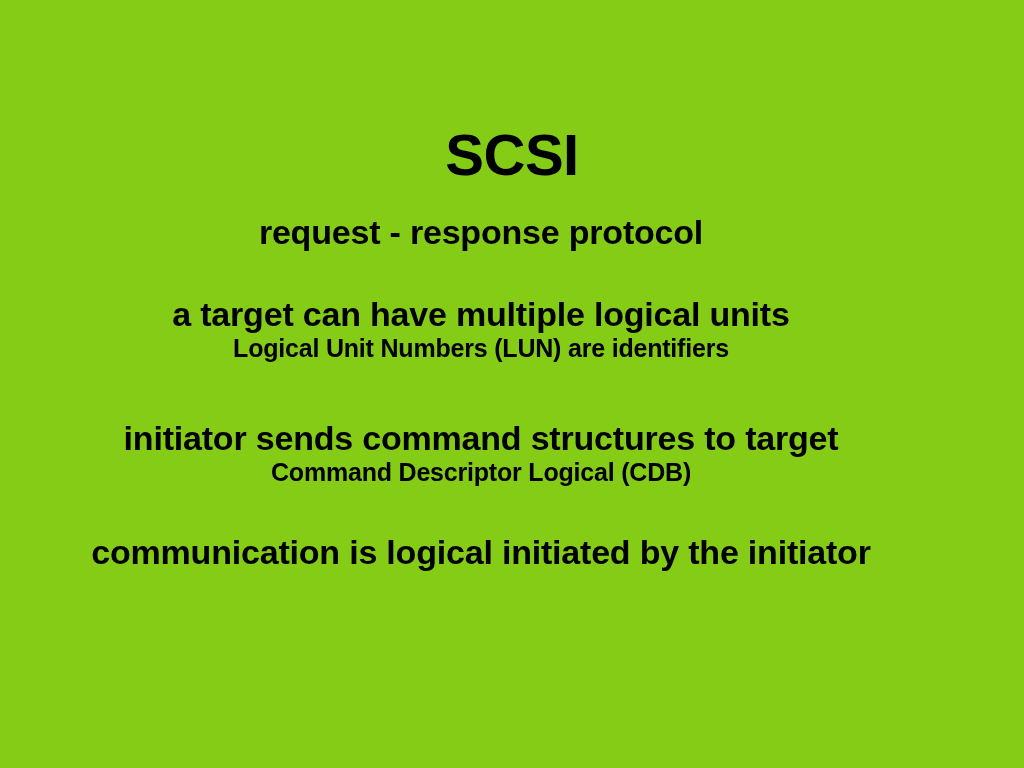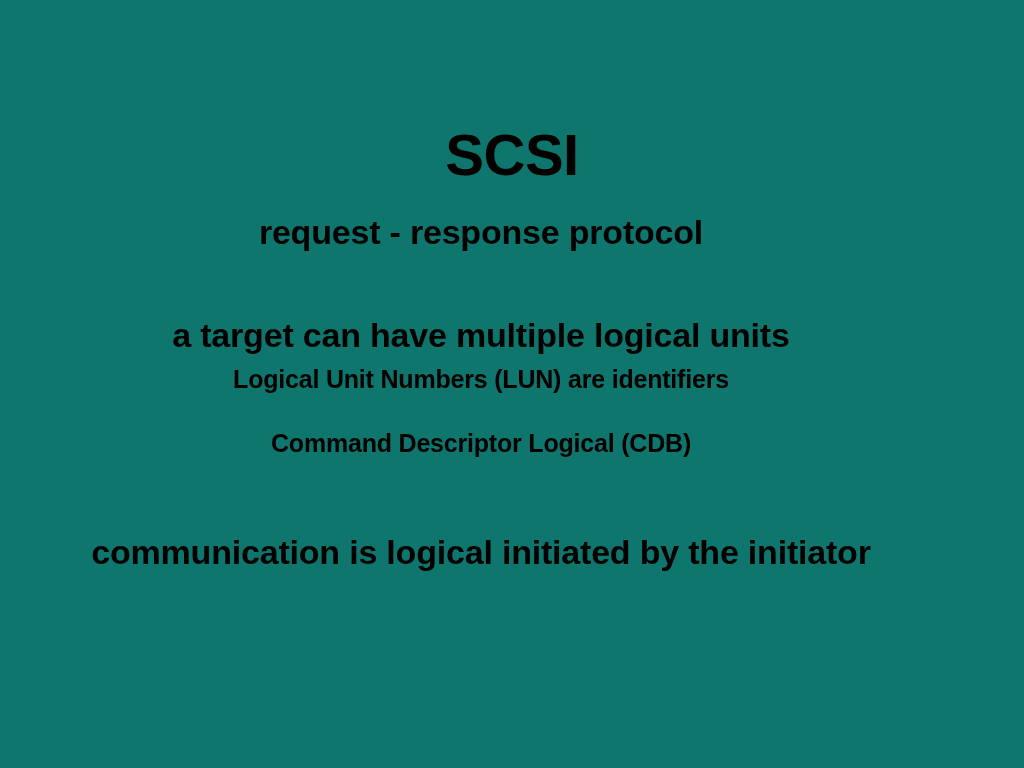--- a/index.html
+++ b/index.html
@@ -10,21 +10,21 @@
   }
   body {
     font-family: "Liberation Sans", "DejaVu Sans", sans-serif;
     color: #000000;
     -webkit-font-smoothing: antialiased;
   }
   .slide {
     position: relative;
     width: 1024px;
     height: 768px;
-    background: #0f766e;
+    background: #84cc16;
     overflow: hidden;
     box-sizing: border-box;
   }
   .slide-title {
     position: absolute;
     top: 86px;
     left: 0;
     width: 1024px;
     text-align: center;
     font-size: 58px;
@@ -45,44 +45,45 @@
     line-height: 1.16;
     letter-spacing: -0.2px;
     white-space: nowrap;
   }
   .line-minor {
     font-size: 25px;
     font-weight: 700;
     line-height: 1.18;
     letter-spacing: -0.2px;
     white-space: nowrap;
-    margin-top: 10px;
+    margin-top: 0;
   }
   .block-1 { top: 213px; }
-  .block-2 { top: 316px; }
+  .block-2 { top: 295px; }
   .block-3 { top: 419px; }
   .block-4 { top: 533px; }
 </style>
 </head>
 <body>
 
 <div class="slide">
 
   <h1 class="slide-title">SCSI</h1>
 
   <div class="body-block block-1">
     <div class="line-major">request - response protocol</div>
   </div>
 
   <div class="body-block block-2">
     <div class="line-major">a target can have multiple logical units</div>
     <div class="line-minor">Logical Unit Numbers (LUN) are identifiers</div>
   </div>
 
   <div class="body-block block-3">
+    <div class="line-major">initiator sends command structures to target</div>
     <div class="line-minor">Command Descriptor Logical (CDB)</div>
   </div>
 
   <div class="body-block block-4">
     <div class="line-major">communication is logical initiated by the initiator</div>
   </div>
 
 </div>
 
 </body></html>

